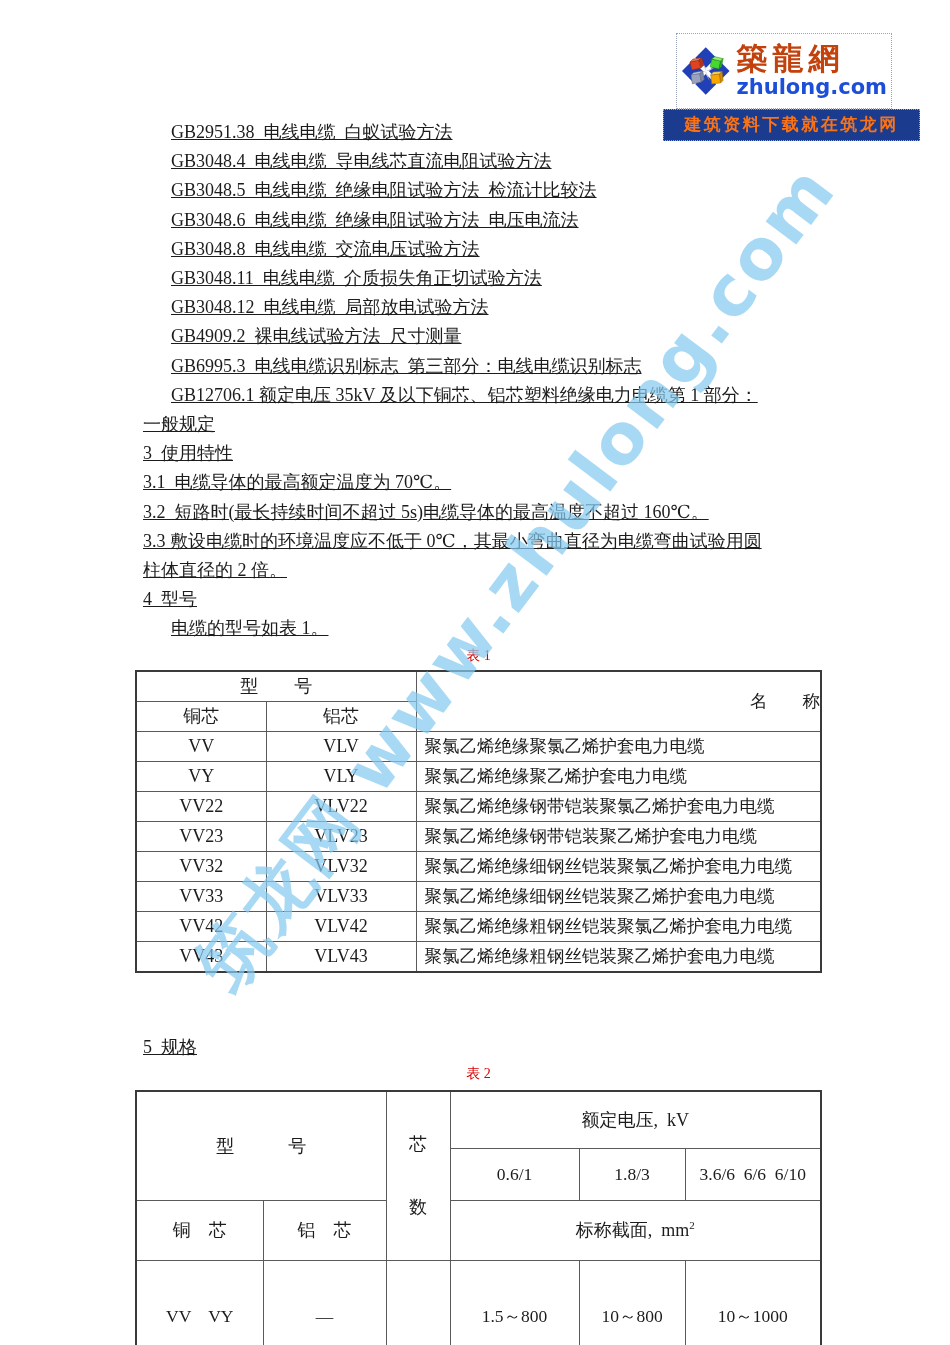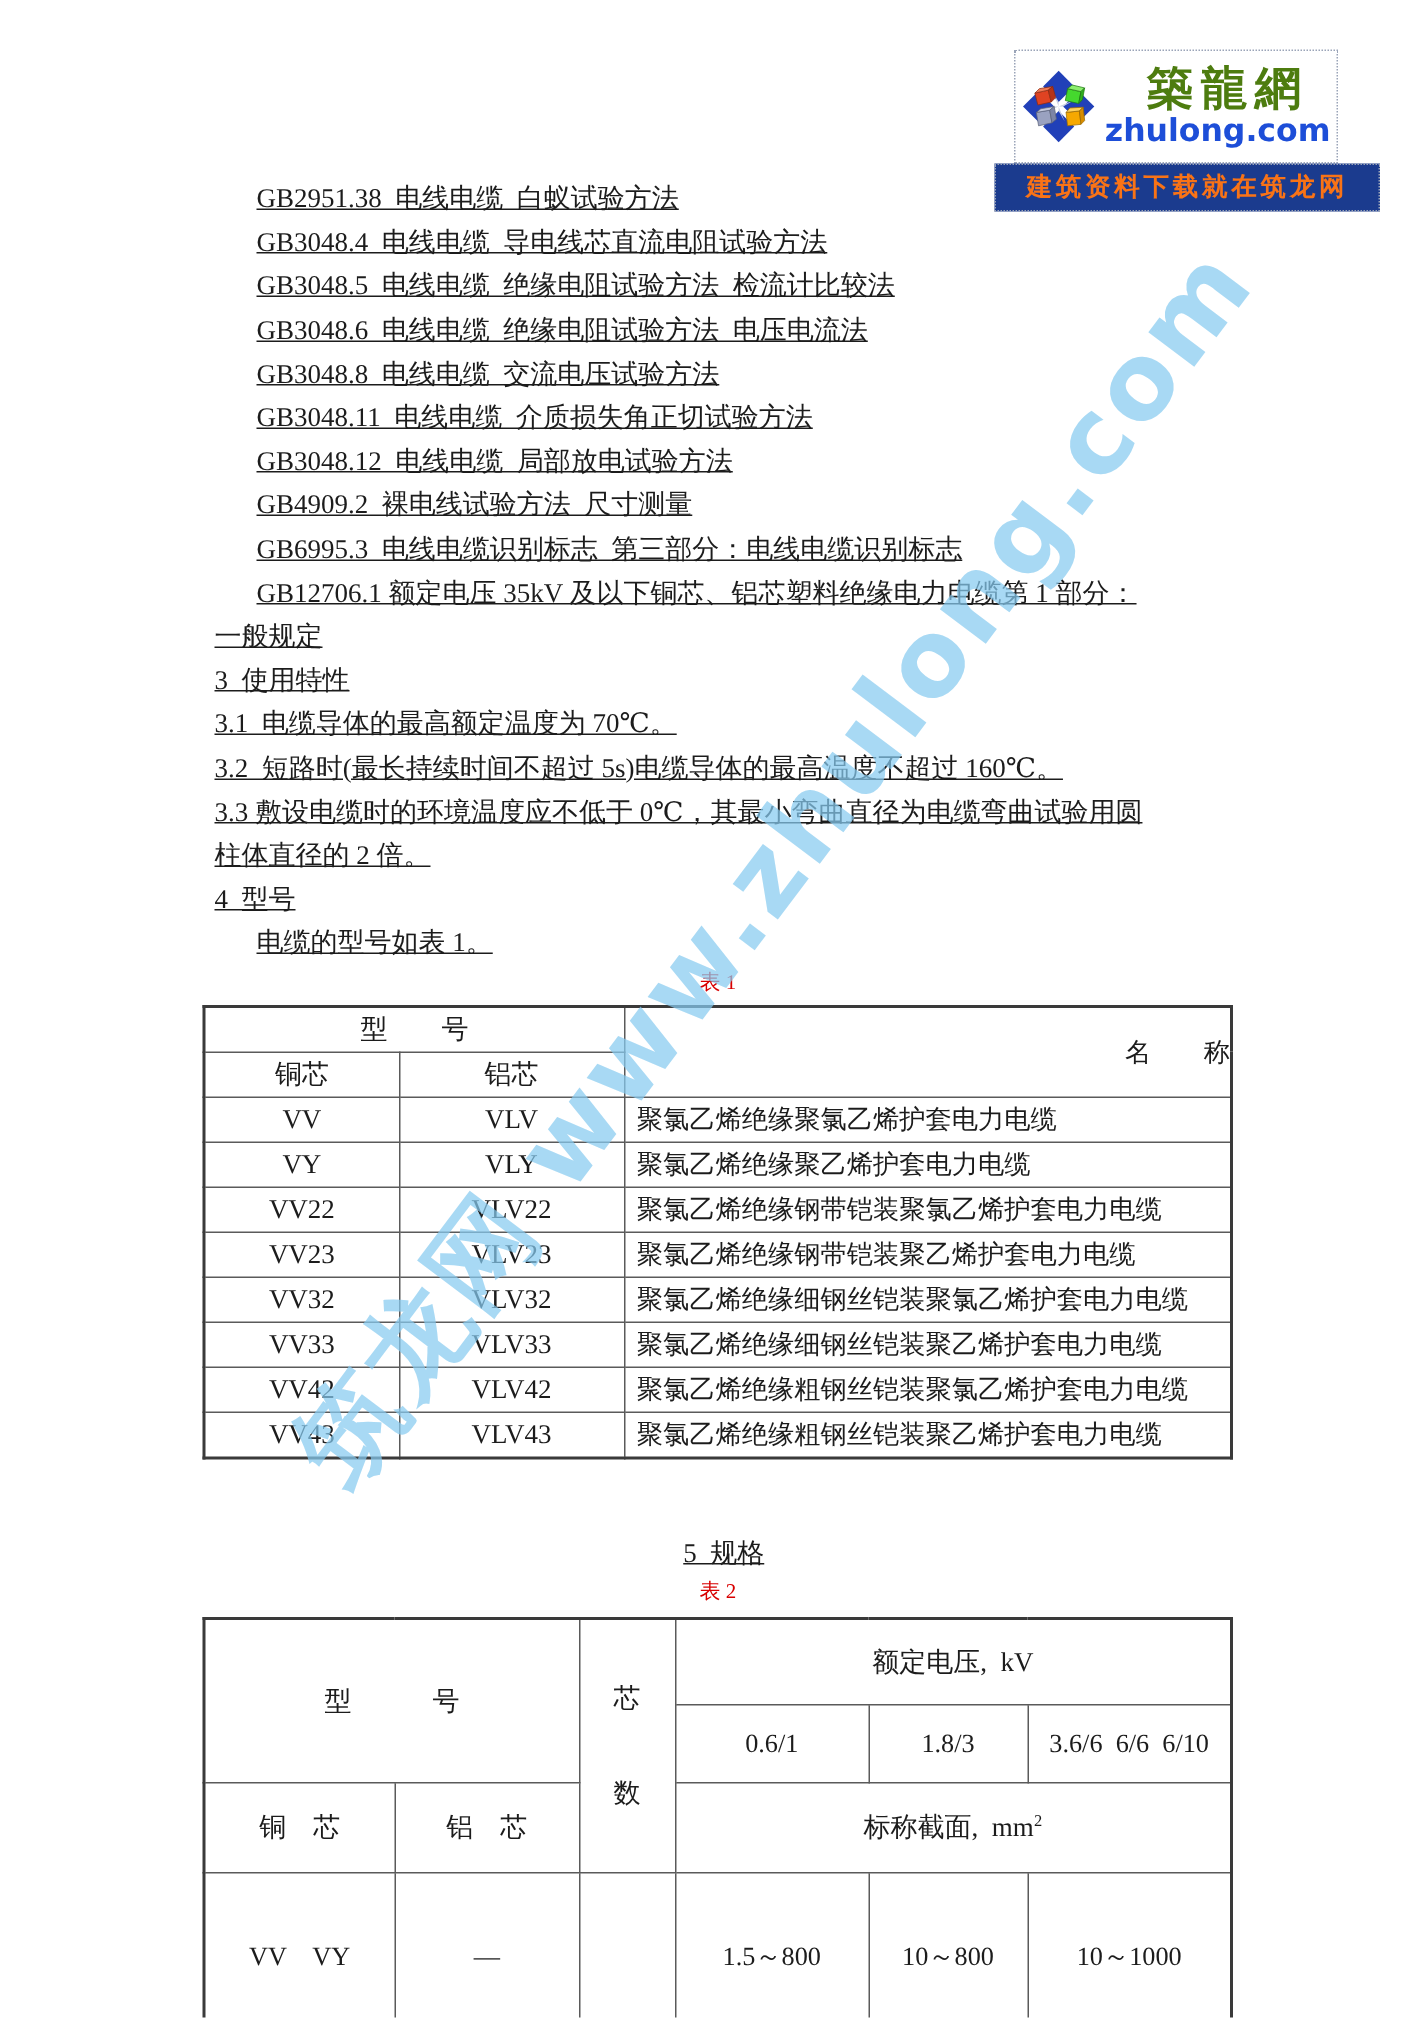--- a/index.html
+++ b/index.html
@@ -8,21 +8,21 @@
     overflow:hidden; font-family:"Liberation Serif","DejaVu Serif",serif; color:#1c1c1c;
   }
 
   
   .logo-wrap { position:absolute; top:33px; left:663px; width:231px; z-index:2; }
   .logo-top {
     margin-left:13px; width:216px; height:76px; background:#ffffff;
     border:1px dotted #9aa4b8; display:flex; align-items:center; box-sizing:border-box; padding:2px 4px;
   }
   .logo-text { margin-left:6px; }
-  .logo-cn { font-size:31px; font-weight:bold; letter-spacing:5px; color:#4d7c0f; line-height:1.05;margin-left:28px; }
+  .logo-cn { font-size:31px; font-weight:bold; letter-spacing:5px; color:#c2410c; line-height:1.05; }
   .logo-en { font-size:21px; font-weight:bold; color:#1d4ed8; font-family:"DejaVu Sans",sans-serif; margin-top:-1px; }
   .banner {
     width:257px; background:#1b3b8e; color:#f97316; font-size:17px; font-weight:bold;
     text-align:center; letter-spacing:2.5px; padding:3px 0 4px 0;
     font-family:"Liberation Sans",sans-serif; border:1px dotted #9aa4b8; box-sizing:border-box;
   }
 
   
   .watermark {
     position:absolute; left:212px; top:930px; height:100px; line-height:100px;
@@ -184,21 +184,21 @@
           <td class="name-cell">聚氯乙烯绝缘粗钢丝铠装聚氯乙烯护套电力电缆</td>
         </tr>
         <tr>
           <td>VV43</td>
           <td>VLV43</td>
           <td class="name-cell">聚氯乙烯绝缘粗钢丝铠装聚乙烯护套电力电缆</td>
         </tr>
       </tbody>
     </table>
 
-    <div class="line sec" style="margin-top:48px;text-align:center;">5  规格</div>
+    <div class="line sec" style="margin-top:60px;">5  规格</div>
 
     <div class="caption">表 2</div>
 
     <table id="table2" class="tbl">
       <colgroup>
         <col style="width:127px">
           <col style="width:123px">
           <col style="width:64px">
         <col style="width:129px">
           <col style="width:106px">

